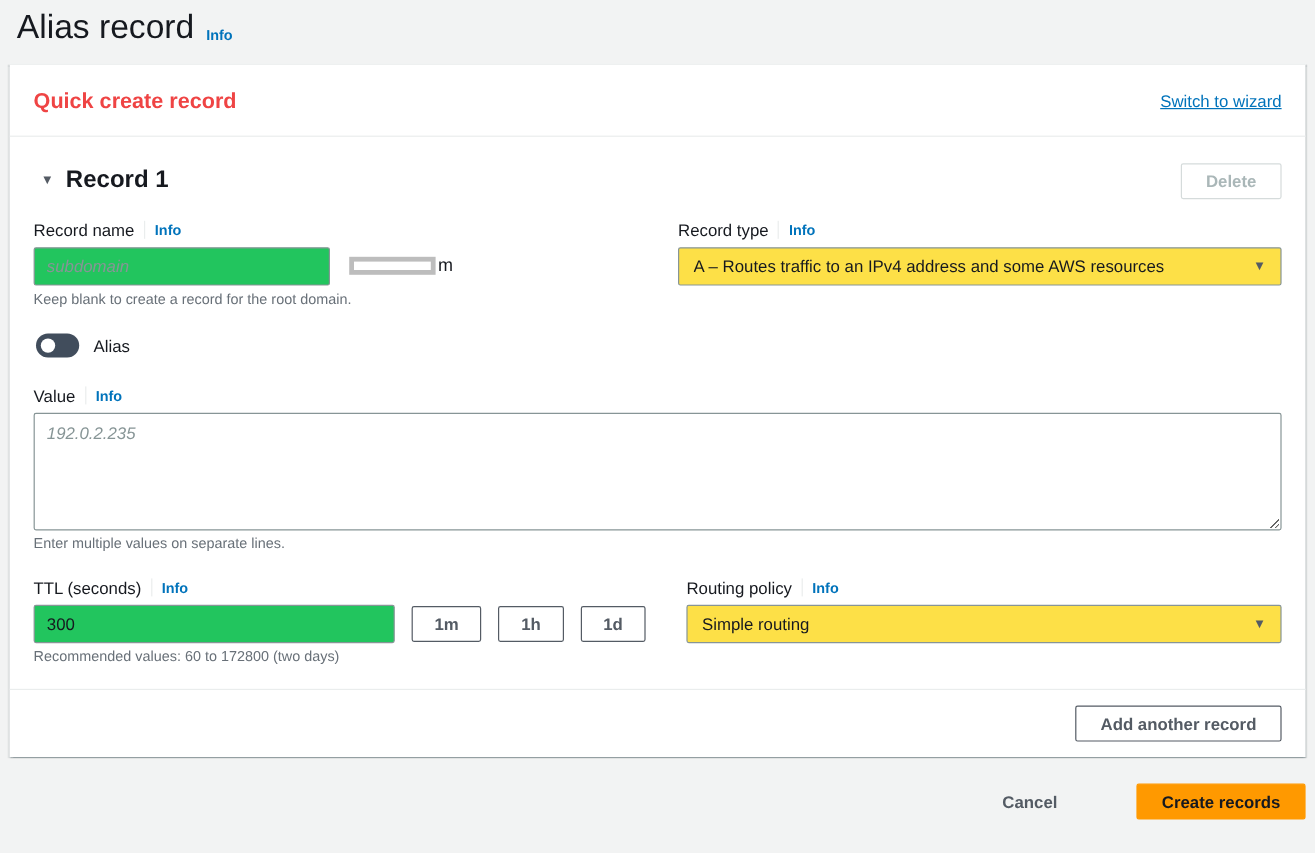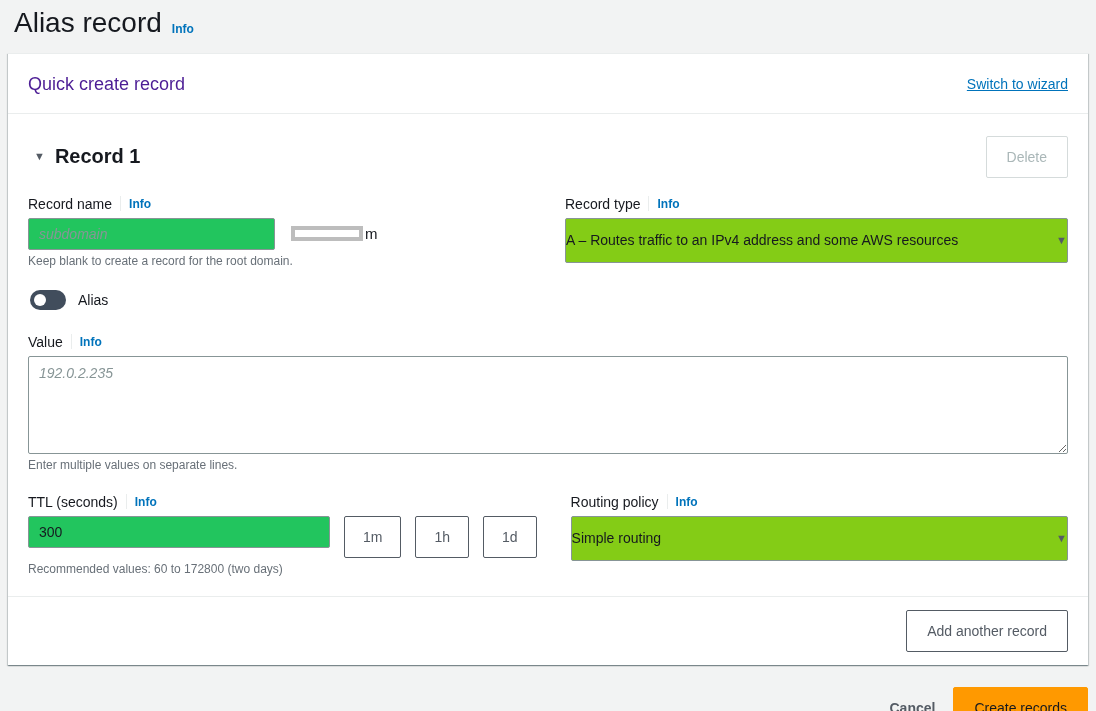--- a/index.html
+++ b/index.html
@@ -22,40 +22,40 @@
     background:#ffffff;
     border-top:1px solid #eaeded;
     box-shadow:0 1px 1px 0 rgba(0,28,36,.3), 1px 1px 1px 0 rgba(0,28,36,.15), -1px 1px 1px 0 rgba(0,28,36,.15);
     border-radius:0;
   }
   .panel-header {
     display:flex; justify-content:space-between; align-items:center;
     padding:20px 20px 18px 20px;
     border-bottom:1px solid #eaeded;
   }
-  .panel-title { font-size:18px; font-weight:normal; color:#4c1d95; }
+  .panel-title { font-size:18px; font-weight:bold; color:#ef4444; }
   .wizard-link { color:#0073bb; font-size:14px; text-decoration:underline; cursor:pointer; }
 
   .panel-body { padding:20px; }
 
   .record-header { display:flex; justify-content:space-between; align-items:center; margin:2px 0 18px 0; }
   .record-title-wrap { display:flex; align-items:center; gap:10px; margin-left:6px; }
   .caret-down { color:#545b64; font-size:11px; line-height:1; }
   .record-title { font-weight:bold; font-size:20px; color:#16191f; }
 
   .btn {
     display:inline-flex; align-items:center; justify-content:center;
-    height:42px; padding:0 20px;
+    height:30px; padding:0 20px;
     background:#ffffff; border:1px solid #545b64; border-radius:2px;
-    color:#545b64; font-weight:normal; font-size:14px;
+    color:#545b64; font-weight:bold; font-size:14px;
     font-family:"Liberation Sans", sans-serif;
     cursor:pointer; white-space:nowrap;
   }
   .btn.disabled { border-color:#d5dbdb; color:#aab7b8; cursor:not-allowed; }
-  .btn.primary { background:#ff9900; border-color:#ff9900; color:#16191f; }
+  .btn.primary { background:#ff9900; border-color:#ff9900; color:#16191f;margin-left:48px; }
 
   .field-label-row { display:flex; align-items:center; margin-bottom:6px; }
   .field-label { font-size:14px; color:#16191f; }
   .label-sep { width:1px; height:15px; background:#eaeded; margin:0 8px; }
 
   .form-grid { display:flex; gap:36px; }
   .col-left { width:510px; }
   .col-right { width:510px; margin-left:0; }
   .col-right { margin-left:-2px; }
 
@@ -73,22 +73,22 @@
     display:inline-block; width:72px; height:15px;
     border:4px solid #bdbdbd; background:#ffffff;
     margin-left:16px; margin-right:2px;
   }
   .domain-suffix { font-size:15px; color:#16191f; }
 
   .helper { font-size:12px; color:#687078; margin-top:4px; }
 
   .select {
     display:flex; align-items:center; justify-content:space-between;
-    height:45px; border:1px solid #879596; border-radius:2px;
-    background:#84cc16; padding:4px 0; cursor:pointer;
+    height:32px; border:1px solid #879596; border-radius:2px;
+    background:#fde047; padding:4px 12px; cursor:pointer;
   }
   .select .select-value { font-size:14px; color:#16191f; white-space:nowrap; overflow:hidden; }
   .select .caret { color:#545b64; font-size:11px; margin-left:8px; }
 
   .alias-row { display:flex; align-items:center; gap:12px; margin:22px 0 24px 2px; }
   .toggle {
     position:relative; width:36px; height:20px; border-radius:10px;
     background:#414d5c; cursor:pointer; flex:0 0 auto;
   }
   .toggle .knob {
@@ -99,21 +99,21 @@
 
   .value-block { margin-bottom:22px; }
   textarea.value-area {
     display:block; width:100%; height:98px;
     border:1px solid #879596; border-radius:2px;
     padding:8px 10px; font-size:14px; color:#16191f;
     font-family:"Liberation Sans", sans-serif;
     resize:vertical; outline:none;
   }
 
-  .ttl-row { display:flex; gap:14px; }
+  .ttl-row { display:flex; align-items:center; gap:14px; }
   .ttl-input { width:302px; }
   .btn.small { padding:0 18px; }
 
   .panel-footer {
     border-top:1px solid #eaeded;
     padding:13px 20px; display:flex; justify-content:flex-end;
   }
 
   .page-actions {
     display:flex; justify-content:flex-end; align-items:center;

